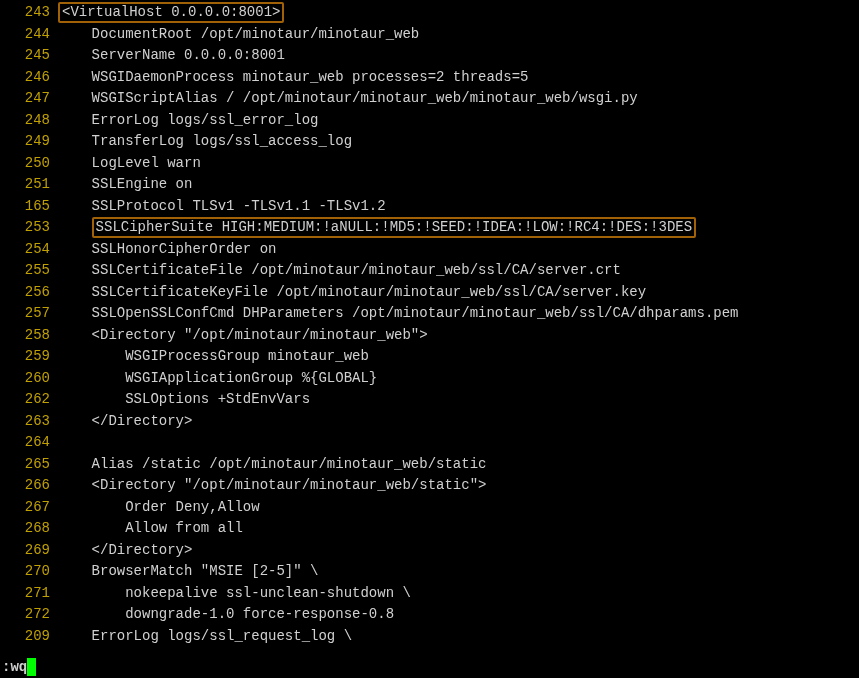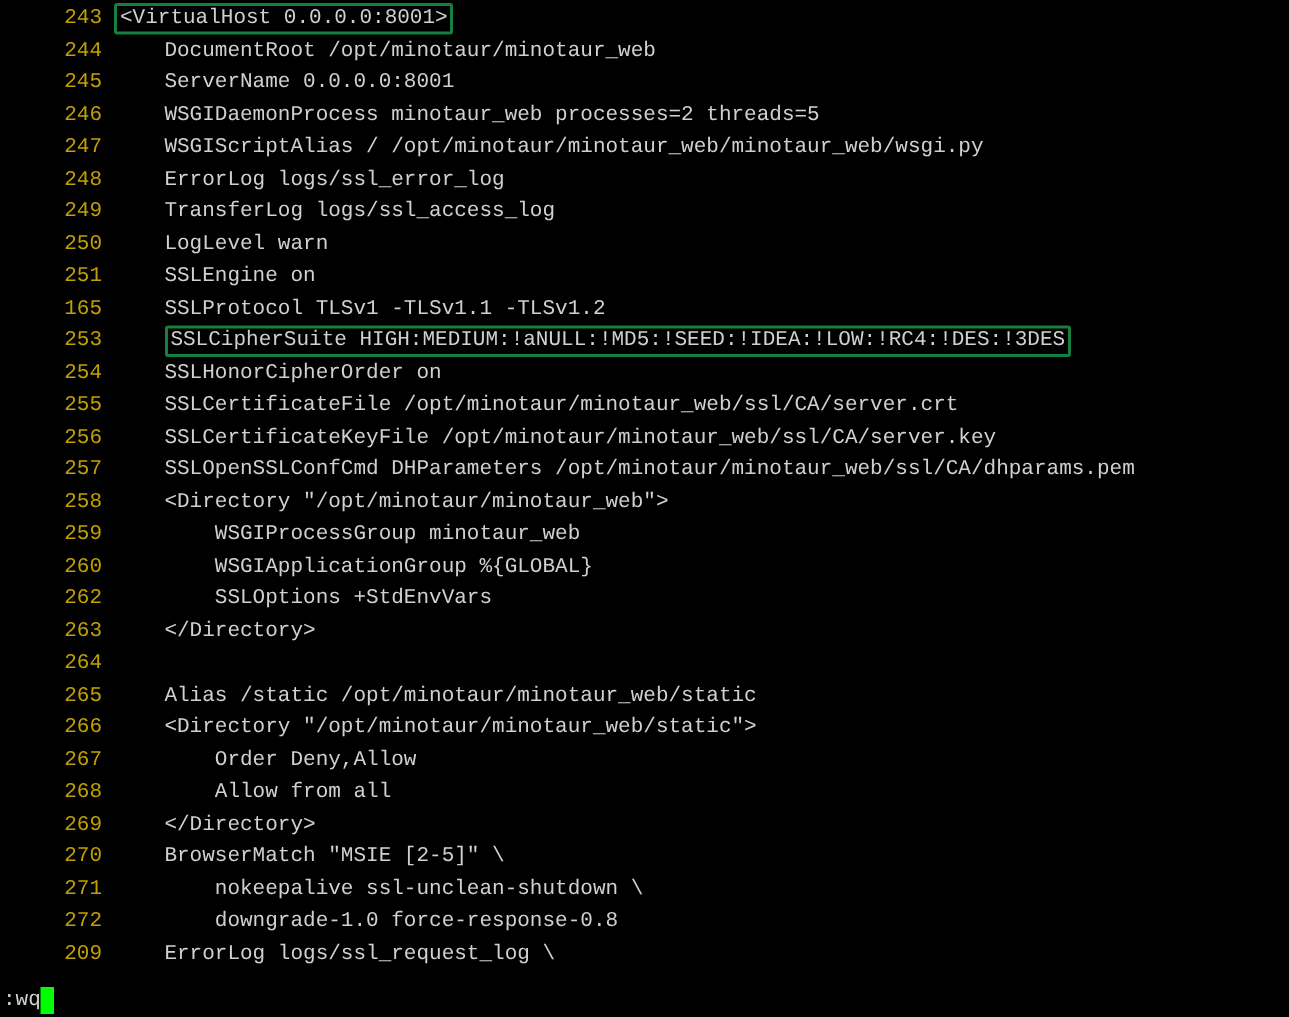--- a/index.html
+++ b/index.html
@@ -17,47 +17,48 @@
     padding: 2px 0 0 0;
   }
   .line {
     display: flex;
     white-space: pre;
     height: 21.5px;
   }
   .lineno {
     color: #c0a000;
     text-align: right;
-    width: 76px;
+    width: 58px;
     padding-right: 8px;
     flex-shrink: 0;
     user-select: none;
   }
   .code {
     color: #d0d0d0;
     flex: 1;
     overflow: visible;
   }
   .hl {
-    border: 2px solid #15803d;
+    border: 2px solid #a16207;
     border-radius: 2px;
     padding: 0 2px;
     display: inline-block;
     line-height: 17px;
     margin-top: -1px;
   }
   .status {
     position: absolute;
     left: 0;
     bottom: 0;
     color: #d0d0d0;
     display: flex;
     align-items: center;
     padding-left: 2px;
     font-size: 14px;
+    font-weight: bold;
   }
   .cursor {
     background: #00ff00;
     width: 9px;
     height: 18px;
     display: inline-block;
     margin-left: 0;
   }
 </style>
 </head>

